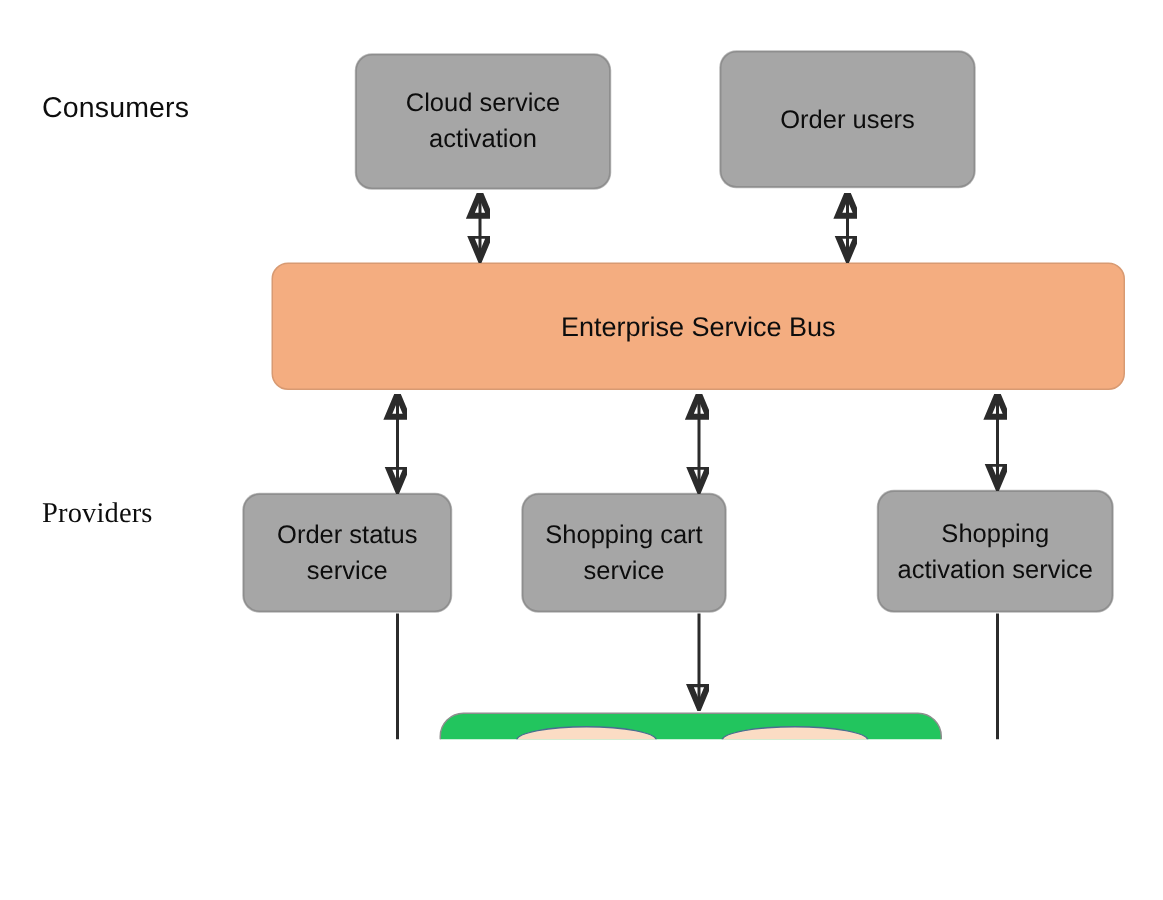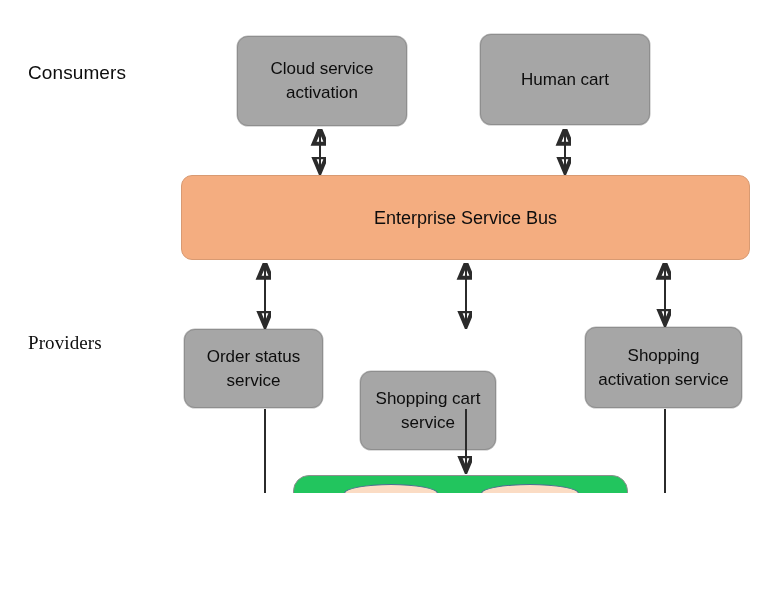--- a/index.html
+++ b/index.html
@@ -54,22 +54,22 @@
     background: #f4ad80;
     border: 1px solid #d89a72;
     align-items: center;
   }
   .node-text { display: block; width: 100%; }
 
   
   #node-cloud-consumers { left: 237px; top: 36px;  width: 170px; height: 90px;  }
   #node-human-users     { left: 480px; top: 34px;  width: 170px; height: 91px;  }
   #node-esb             { left: 181px; top: 175px; width: 569px; height: 85px; font-size: 18px; }
-  #node-order-status    { left: 184px; top: 329px; width: 139px; height: 79px;  }
-  #node-shopping-cart   { left: 360px; top: 329px; width: 136px; height: 79px; margin-top: 42px;  }
+  #node-order-status    { left: 162px; top: 329px; width: 139px; height: 79px;  }
+  #node-shopping-cart   { left: 348px; top: 329px; width: 136px; height: 79px;  }
   #node-account-act     { left: 585px; top: 327px; width: 157px; height: 81px;  }
 
   
   #db-container {
     position: absolute;
     left: 293px;
     top: 475px;
     width: 335px;
     height: 93px;
     background: #22c55e;
@@ -150,21 +150,21 @@
 
   <div class="row-label" id="label-consumers">Consumers</div>
 
   <div class="row-label" id="label-providers">Providers</div>
 
   <div class="node gray" id="node-cloud-consumers">
     <span class="node-text">Cloud service activation</span>
   </div>
 
   <div class="node gray" id="node-human-users">
-    <span class="node-text">Human cart</span>
+    <span class="node-text">Order users</span>
   </div>
 
   <div class="node orange" id="node-esb">
     <span class="node-text">Enterprise Service Bus</span>
   </div>
 
   <div class="node gray" id="node-order-status">
     <span class="node-text">Order status service</span>
   </div>
 

